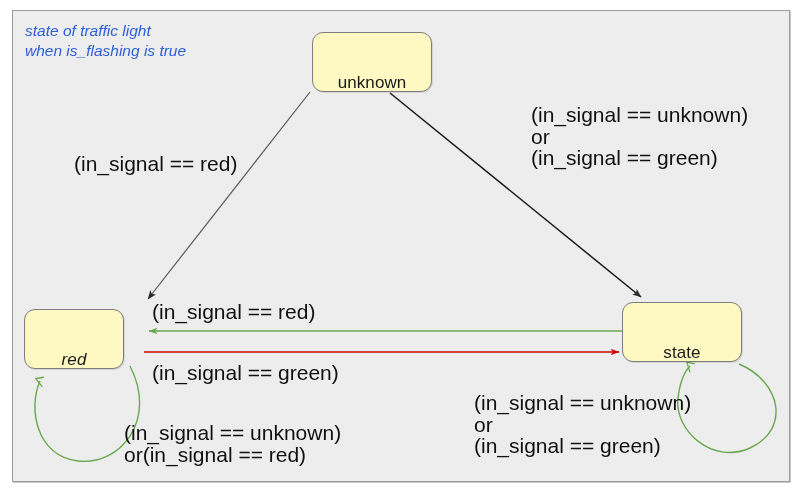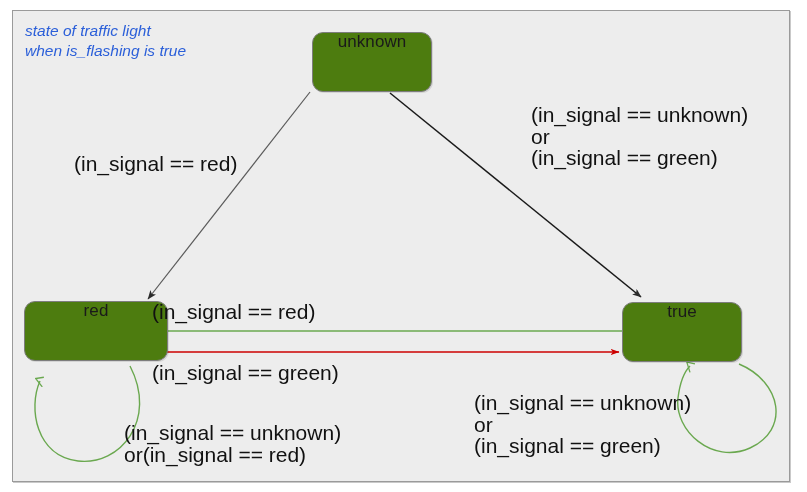--- a/index.html
+++ b/index.html
@@ -33,26 +33,26 @@
   svg#edges {
     position: absolute;
     left: 0;
     top: 0;
     width: 807px;
     height: 492px;
     pointer-events: none;
   }
   .state-node {
     position: absolute;
-    background: #4d7c0f;
+    background: #fef9c3;
     border: 1.4px solid #7d7d7d;
     border-radius: 11px;
     box-sizing: border-box;
     display: flex;
-    align-items: flex-start;
+    align-items: flex-end;
     justify-content: center;
     box-shadow: 1px 1px 0 rgba(0,0,0,0.10);
   }
   .state-label {
     font-size: 17px;
     color: #1a1a1a;
     line-height: 1;
     letter-spacing: 0.1px;
   }
   .diagram-title {
@@ -109,26 +109,26 @@
     <path d="M 739 364 C 782 382, 790 430, 750 448 C 712 465, 674 430, 678 398 C 680 382, 684 372, 690 366" fill="none" stroke="#6aa84f" stroke-width="1.4" marker-end="url(#arrow-green-open)"></path>
   </svg>
 
   <div class="diagram-title">state of traffic light
 when is_flashing is true</div>
 
   <div class="state-node" style="left:312px; top:32px; width:120px; height:60px;">
     <span class="state-label">unknown</span>
   </div>
 
-  <div class="state-node" style="left:24px; top:301px; width:144px; height:60px;">
+  <div class="state-node" style="left:24px; top:309px; width:100px; height:60px;font-style:italic;">
     <span class="state-label">red</span>
   </div>
 
   <div class="state-node" style="left:622px; top:302px; width:120px; height:60px;">
-    <span class="state-label">true</span>
+    <span class="state-label">state</span>
   </div>
 
   <div class="edge-label" style="left:74px; top:153px;">(in_signal == red)</div>
 
   <div class="edge-label" style="left:531px; top:104px;">(in_signal == unknown)
 or
 (in_signal == green)</div>
 
   <div class="edge-label" style="left:152px; top:301px;">(in_signal == red)</div>
 

